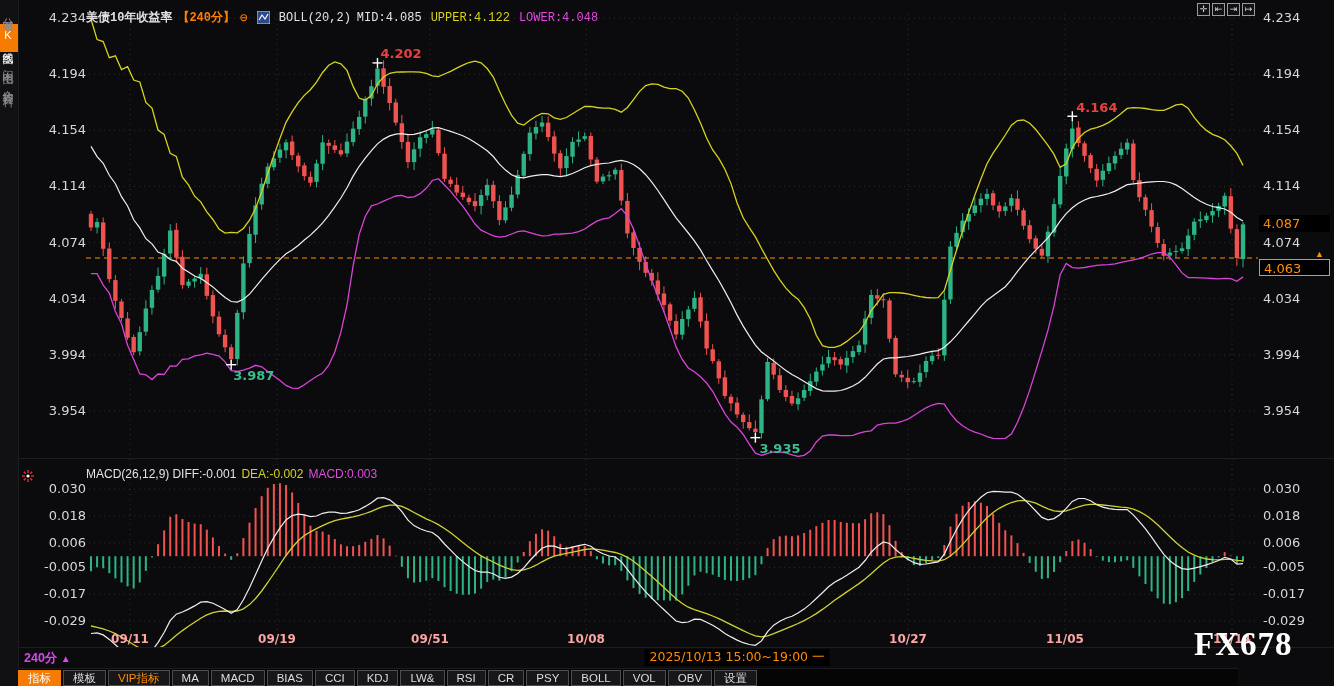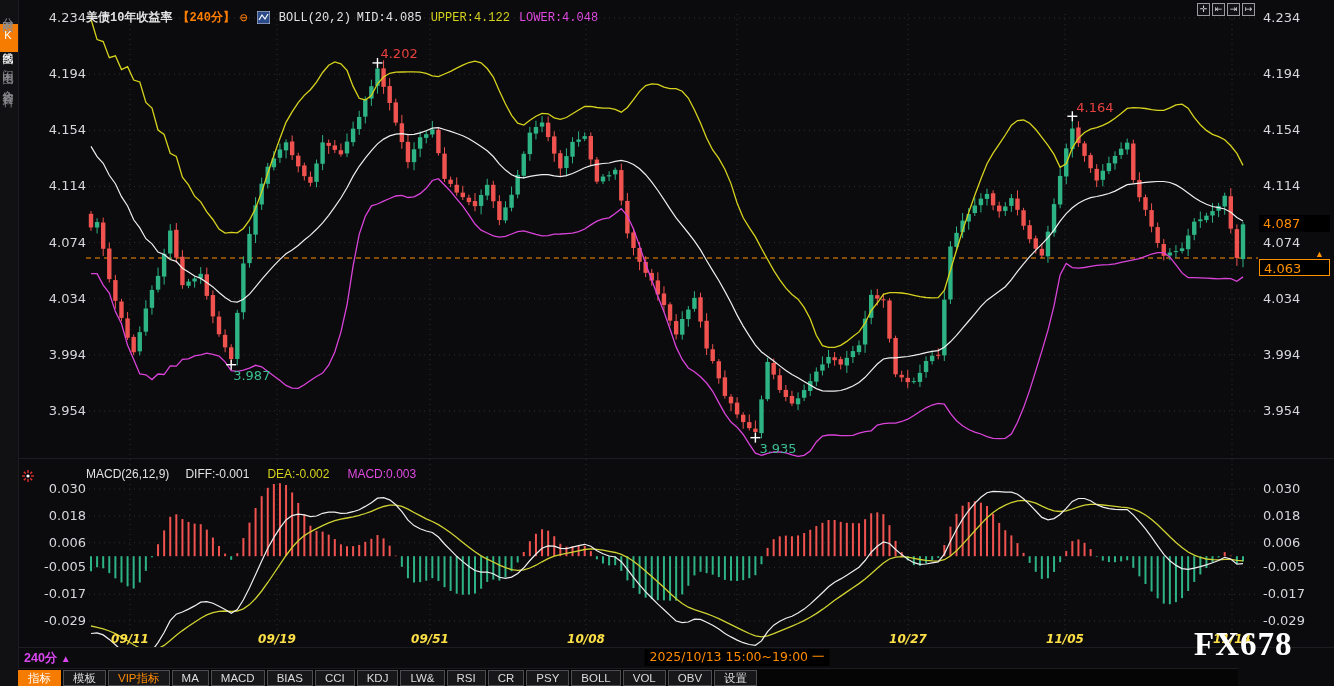--- a/index.html
+++ b/index.html
@@ -17,40 +17,40 @@
     gap:9px;font-size:12px;color:#e2e2e2;white-space:nowrap;font-family:Liberation Mono, monospace;}
   .t-orange{color:#ff7e00;}
   .t-yellow{color:#d6d21e;}
   .t-magenta{color:#e04ae0;}
   .mini-ind-icon{width:13px;height:13px;display:inline-block;}
   
   .win-icons{position:absolute;left:1197px;top:3px;z-index:5;display:flex;gap:2px;}
   .win-btn{width:13px;height:13px;border:1px solid #9a9aa0;color:#d6d6da;font-size:9px;
     line-height:11px;text-align:center;box-sizing:border-box;cursor:pointer;background:#121214;}
   
-  .macd-header{position:absolute;left:86px;top:467px;z-index:5;display:flex;gap:18px;
+  .macd-header{position:absolute;left:86px;top:467px;z-index:5;display:flex;gap:5px;
     font-size:12px;color:#e2e2e2;white-space:nowrap;}
   .macd-burst{position:absolute;left:21px;top:469px;z-index:5;width:14px;height:14px;}
   
   #overlays{position:absolute;left:0;top:0;width:1334px;height:686px;z-index:3;pointer-events:none;}
   .tick{position:absolute;font-family:"DejaVu Sans",sans-serif;font-size:13px;color:#d6d7da;
     line-height:16px;}
   .tick.left{left:34px;width:52px;text-align:right;}
   .tick.right{left:1263px;width:66px;text-align:left;}
-  .anno{position:absolute;font-family:"DejaVu Sans",sans-serif;font-size:13px;font-weight:normal;}
+  .anno{position:absolute;font-family:"DejaVu Sans",sans-serif;font-size:13px;font-weight:bold;}
   .price-box{position:absolute;left:1259px;width:71px;height:17px;background:#000;
     color:#ff8b00;font-family:"DejaVu Sans",sans-serif;font-size:13px;line-height:17px;
     padding-left:4px;box-sizing:border-box;}
   .price-box.alert{border:1px solid #ff9100;color:#ff9100;}
   .alert-arrow{position:absolute;left:1315px;color:#ff9100;font-size:9px;line-height:9px;}
   
   .x-period{position:absolute;left:24px;top:650px;z-index:5;color:#d946ef;font-weight:bold;
     font-size:12.5px;cursor:pointer;}
   .x-date{position:absolute;top:632px;font-family:"DejaVu Sans",sans-serif;font-size:12px;
-    font-weight:bold;color:#fde047;transform:translateX(-50%);white-space:nowrap;z-index:2;font-style:italic;}
+    font-weight:bold;color:#fca5a5;transform:translateX(-50%);white-space:nowrap;z-index:2;}
   .x-highlight{position:absolute;top:649px;transform:translateX(-50%);background:#000;
     color:#ff8b00;font-family:"DejaVu Sans",sans-serif;font-size:12.5px;padding:0 5px;
     white-space:nowrap;z-index:2;}
   
   .toolbar{position:absolute;left:18px;top:668px;height:18px;width:1220px;background:#050506;
     display:flex;align-items:center;gap:2px;z-index:5;border-top:1px solid #1c1c20;}
   .tb-btn{height:16px;line-height:15px;padding:0 9px;font-size:11.5px;color:#dcdcdc;
     background:#17171a;border:1px solid #4d4d52;box-sizing:border-box;cursor:pointer;
     white-space:nowrap;}
   .tb-btn.selected{background:#f57c00;border-color:#f57c00;color:#fff;}

